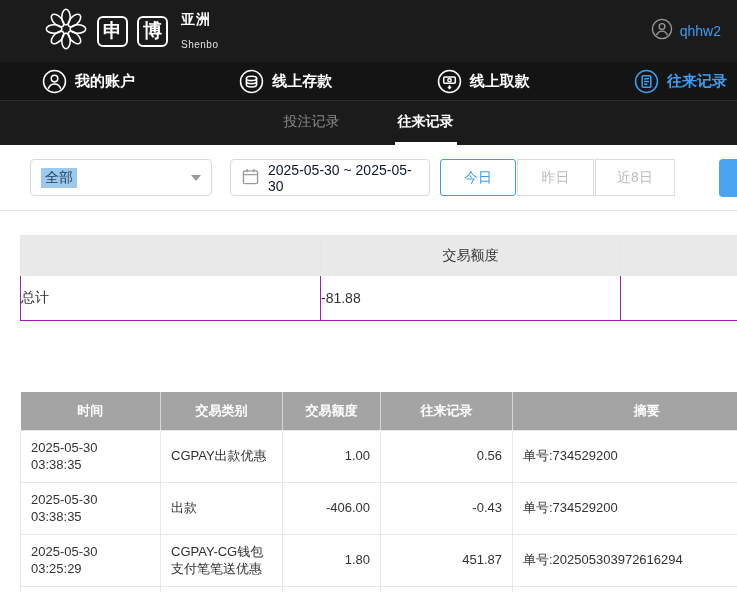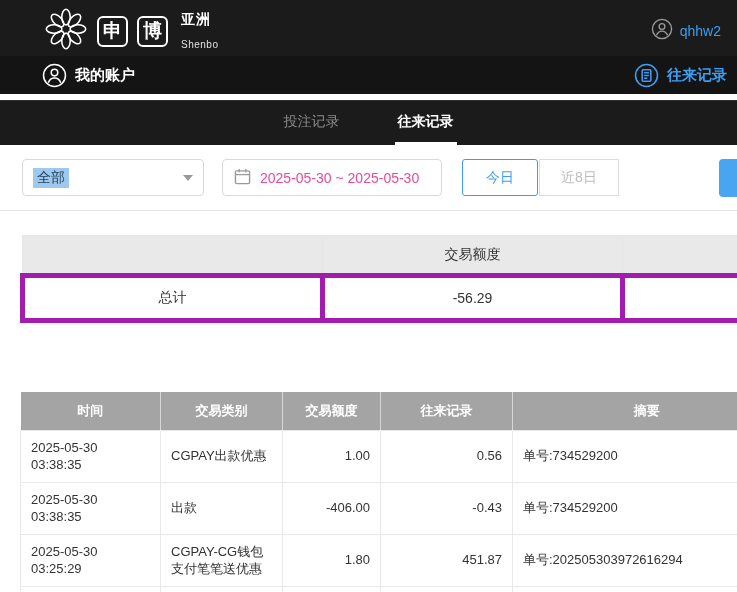--- a/index.html
+++ b/index.html
@@ -12,56 +12,56 @@
   .logo{display:flex;align-items:center;gap:9px;cursor:pointer}
   .logo-box{width:31px;height:31px;border:2px solid #fff;border-radius:6px;color:#fff;
     font-size:19px;display:flex;align-items:center;justify-content:center;font-weight:bold}
   .logo-asia{color:#fff;margin-left:4px;line-height:1}
   .logo-asia .cn{font-size:14px;letter-spacing:1px;font-weight:bold}
   .logo-asia .en{font-size:10px;color:#e0e0e0;margin-top:14px;letter-spacing:.5px}
   .user{margin-left:auto;display:flex;align-items:center;gap:7px;cursor:pointer}
   .user .name{color:#3d9df0;font-size:14px;white-space:nowrap}
 
   
-  .nav{position:absolute;top:56px;left:0;width:100%;height:38px;background:#141414;
+  .nav{position:absolute;top:62px;left:0;width:100%;height:38px;background:#141414;
     display:flex;align-items:center;justify-content:space-between;padding:0 10px 0 42px}
   .nav-item{display:flex;align-items:center;gap:8px;color:#fff;font-size:15px;font-weight:bold;cursor:pointer;white-space:nowrap}
   .nav-item.active{color:#3d9df0}
   .nav-item svg{display:block}
 
   
   .subnav{position:absolute;top:100px;left:0;width:100%;height:45px;background:#1b1b1b;
     display:flex;justify-content:center;gap:52px;border-top:1px solid #2d2d2d}
   .tab{color:#8b8b8b;font-size:14px;display:flex;align-items:center;height:100%;
     border-bottom:3px solid transparent;padding:0 3px;cursor:pointer}
   .tab.active{color:#fff;border-bottom-color:#fff;font-weight:bold}
 
   
   .filterbar{position:absolute;top:145px;left:0;width:100%;height:66px;background:#fff;
-    border-bottom:1px solid #e6e6e6;display:flex;align-items:center;padding-left:22px}
+    border-bottom:1px solid #e6e6e6;display:flex;align-items:center;padding-left:30px}
   .select{width:182px;height:37px;border:1px solid #d9d9d9;border-radius:4px;display:flex;
     align-items:center;padding:0 10px;position:relative;background:#fff;cursor:pointer}
   .select .sel-text{background:#9ec9ee;color:#1f3d58;font-size:14px;padding:1px 4px}
   .caret{position:absolute;right:10px;width:0;height:0;border-left:5px solid transparent;
     border-right:5px solid transparent;border-top:6px solid #9a9a9a}
-  .datebox{width:220px;height:37px;border:1px solid #d9d9d9;border-radius:4px;display:flex;
-    align-items:center;gap:9px;padding:0 11px;margin-left:18px;color:#ec4899;font-size:14px;cursor:pointer}
+  .datebox{width:200px;height:37px;border:1px solid #d9d9d9;border-radius:4px;display:flex;
+    align-items:center;gap:9px;padding:0 11px;margin-left:18px;color:#0f172a;font-size:14px;cursor:pointer}
   .qbtn{height:37px;border:1px solid #dcdcdc;background:#fff;color:#bdbdbd;font-size:14px;
     display:flex;align-items:center;justify-content:center;cursor:pointer}
-  .qbtn.today{width:76px;border-color:#3d9df0;color:#3d9df0;margin-left:20px;border-radius:3px}
+  .qbtn.today{width:76px;border-color:#3d9df0;color:#3d9df0;margin-left:10px;border-radius:3px}
   .qbtn.yest{width:77px;margin-left:1px}
   .qbtn.d8{width:80px;margin-left:1px}
   .searchbtn{position:absolute;right:-10px;top:14px;width:28px;height:38px;background:#4aa5f0;
     border:none;border-radius:4px;cursor:pointer}
 
   
   .summary{position:absolute;top:235px;left:20px;width:760px;border-collapse:collapse;
     table-layout:fixed;font-size:14px;color:#333}
   .summary th{background:#e9e9e9;height:40px;font-weight:normal;border:1px solid #e6e6e6;text-align:center}
-  .summary td{height:45px;text-align:center;border:5px solid #a21caf;background:#fff}
+  .summary td{height:45px;text-align:left;border:1px solid #a21caf;background:#fff}
 
   
   .records{position:absolute;top:392px;left:20px;width:760px;border-collapse:collapse;
     table-layout:fixed;font-size:13px;color:#333}
   .records th{background:#a4a4a4;color:#fff;height:38px;font-weight:bold;font-size:13px;
     border-right:1px solid rgba(255,255,255,.55);text-align:center}
   .records th:last-child{border-right:none}
   .records td{border:1px solid #e8e8e8;background:#fff;padding:8px 10px;line-height:1.35}
   .records td.l{text-align:left}
   .records td.r{text-align:right}
@@ -110,20 +110,42 @@
     <div class="nav-item">
       <span>
         <svg width="25" height="25" viewBox="0 0 26 26" fill="none" stroke="#fff" stroke-width="1.6">
           <circle cx="13" cy="13" r="11.4"></circle>
             <circle cx="13" cy="10" r="3.4"></circle>
           <path d="M6.5 20.5c1.2-3.4 3.6-5 6.5-5s5.3 1.6 6.5 5"></path>
         </svg>
       </span>
       <span>我的账户</span>
     </div>
+    <div class="nav-item">
+      <span>
+        <svg width="25" height="25" viewBox="0 0 26 26" fill="none" stroke="#fff" stroke-width="1.6">
+          <circle cx="13" cy="13" r="11.4"></circle>
+          <ellipse cx="13" cy="9.8" rx="5.3" ry="2.3"></ellipse>
+          <path d="M7.7 9.8v6.6c0 1.3 2.4 2.3 5.3 2.3s5.3-1 5.3-2.3V9.8"></path>
+          <path d="M7.7 13.1c0 1.3 2.4 2.3 5.3 2.3s5.3-1 5.3-2.3"></path>
+        </svg>
+      </span>
+      <span>线上存款</span>
+    </div>
+    <div class="nav-item">
+      <span>
+        <svg width="25" height="25" viewBox="0 0 26 26" fill="none" stroke="#fff" stroke-width="1.6">
+          <circle cx="13" cy="13" r="11.4"></circle>
+          <rect x="7" y="8.3" width="12" height="6.6" rx="1"></rect>
+          <circle cx="13" cy="11.6" r="1.7"></circle>
+          <path d="M13 16.8v3.2M11.4 18.7l1.6 1.6 1.6-1.6"></path>
+        </svg>
+      </span>
+      <span>线上取款</span>
+    </div>
     <div class="nav-item active">
       <span>
         <svg width="25" height="25" viewBox="0 0 26 26" fill="none" stroke="#3d9df0" stroke-width="1.6">
           <circle cx="13" cy="13" r="11.4"></circle>
           <rect x="8.5" y="7" width="9" height="12" rx="1"></rect>
           <path d="M10.5 10.2h5M10.5 13h5M10.5 15.8h3.4"></path>
         </svg>
       </span>
       <span>往来记录</span>
     </div>
@@ -142,41 +164,42 @@
     <div class="datebox">
       <span>
         <svg width="17" height="17" viewBox="0 0 18 18" fill="none" stroke="#9b9b9b" stroke-width="1.5">
           <rect x="1.5" y="3" width="15" height="13.5" rx="1.5"></rect>
           <path d="M1.5 7h15M5.5 1v3.5M12.5 1v3.5"></path>
         </svg>
       </span>
       <span>2025-05-30 ~ 2025-05-30</span>
     </div>
     <div class="qbtn today">今日</div>
+    <div class="qbtn yest">昨日</div>
     <div class="qbtn d8">近8日</div>
     <button class="searchbtn"></button>
   </div>
 
   <table class="summary">
     <colgroup>
         <col style="width:300px">
         <col style="width:300px">
         <col style="width:160px">
       </colgroup>
     <thead>
       <tr>
         <th></th>
         <th>交易额度</th>
         <th></th>
       </tr>
     </thead>
     <tbody>
       <tr>
         <td>总计</td>
-        <td>-56.29</td>
+        <td>-81.88</td>
         <td></td>
       </tr>
     </tbody>
   </table>
 
   <table class="records">
     <colgroup>
       <col style="width:140px">
         <col style="width:122px">
         <col style="width:98px">

